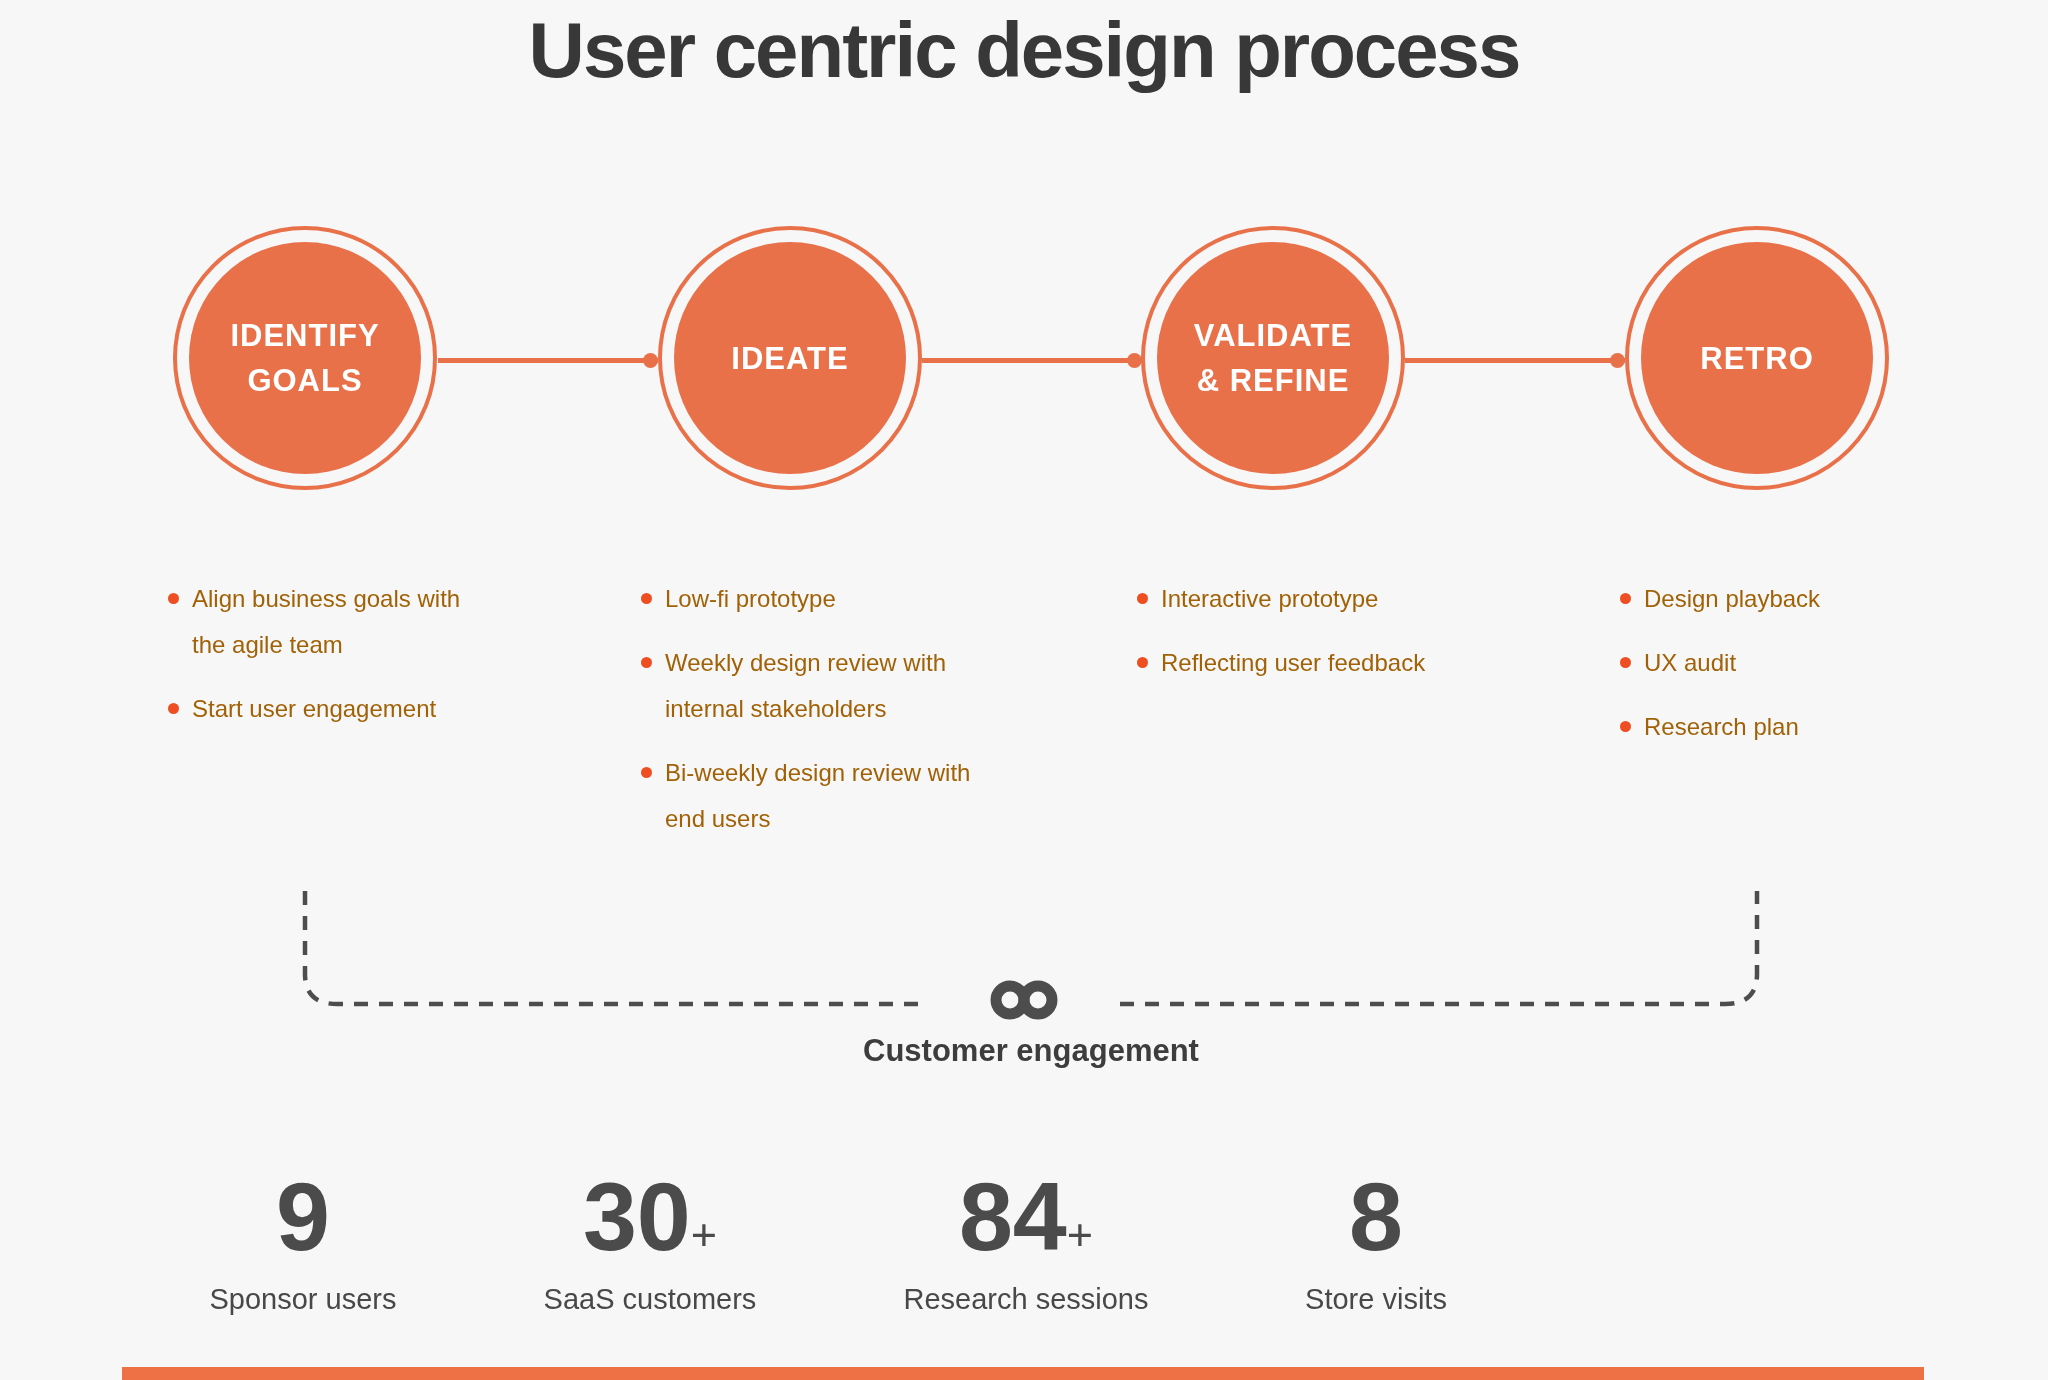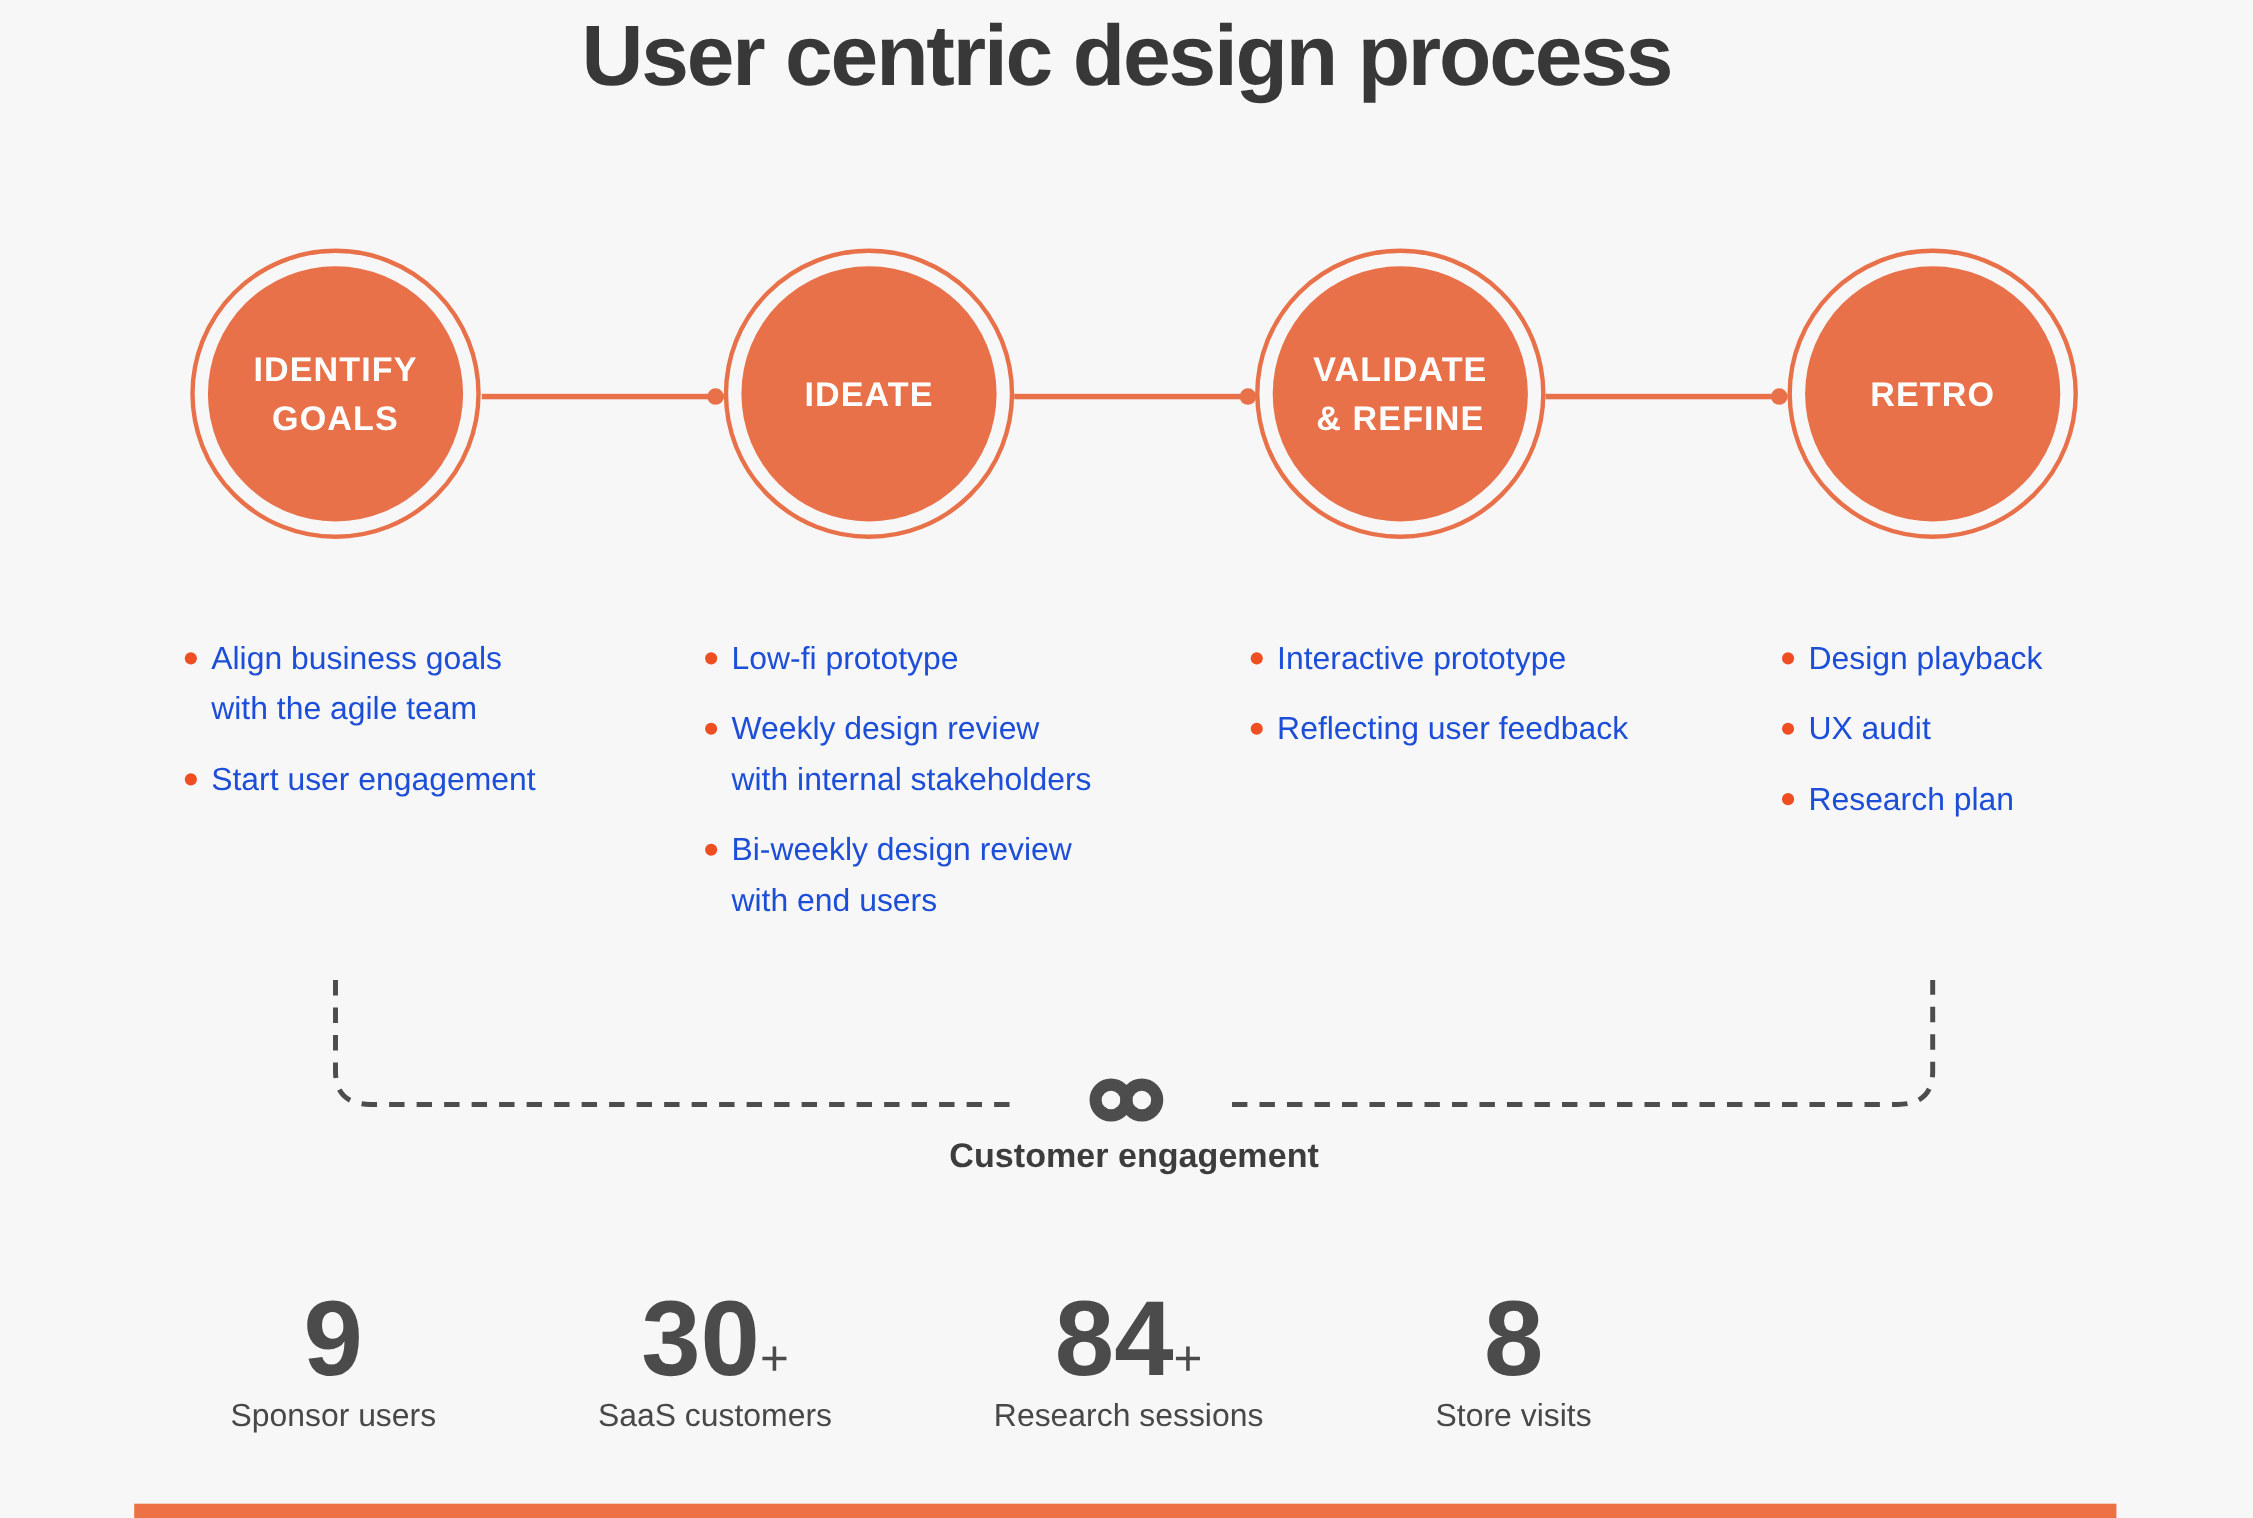--- a/index.html
+++ b/index.html
@@ -80,23 +80,23 @@
     list-style: none;
   }
   .col1 { left: 168px; width: 330px; }
   .col2 { left: 641px; width: 362px; }
   .col3 { left: 1137px; width: 410px; }
   .col4 { left: 1620px; width: 330px; }
   .bullet-item {
     position: relative;
     padding-left: 24px;
     margin-bottom: 18px;
-    font-size: 29px;
+    font-size: 24px;
     line-height: 46px;
-    color: #1d4ed8;
+    color: #a16207;
   }
   .bullet-item .dot {
     position: absolute;
     left: 0; top: 17px;
     width: 11px; height: 11px;
     border-radius: 50%;
     background: #EE4E22;
   }
 
   
@@ -140,21 +140,21 @@
     font-weight: 700;
     line-height: 1;
     color: #4B4B4B;
   }
   .stat .suf {
     font-size: 45px;
     font-weight: 400;
     letter-spacing: 0;
   }
   .stat .stat-label {
-    margin-top: 6px;
+    margin-top: 18px;
     font-size: 29px;
     font-weight: 400;
     color: #484848;
   }
   .st1 { left: 103px; }
   .st2 { left: 450px; }
   .st3 { left: 826px; }
   .st4 { left: 1176px; }
   .st5 { left: 1553px; }
 

